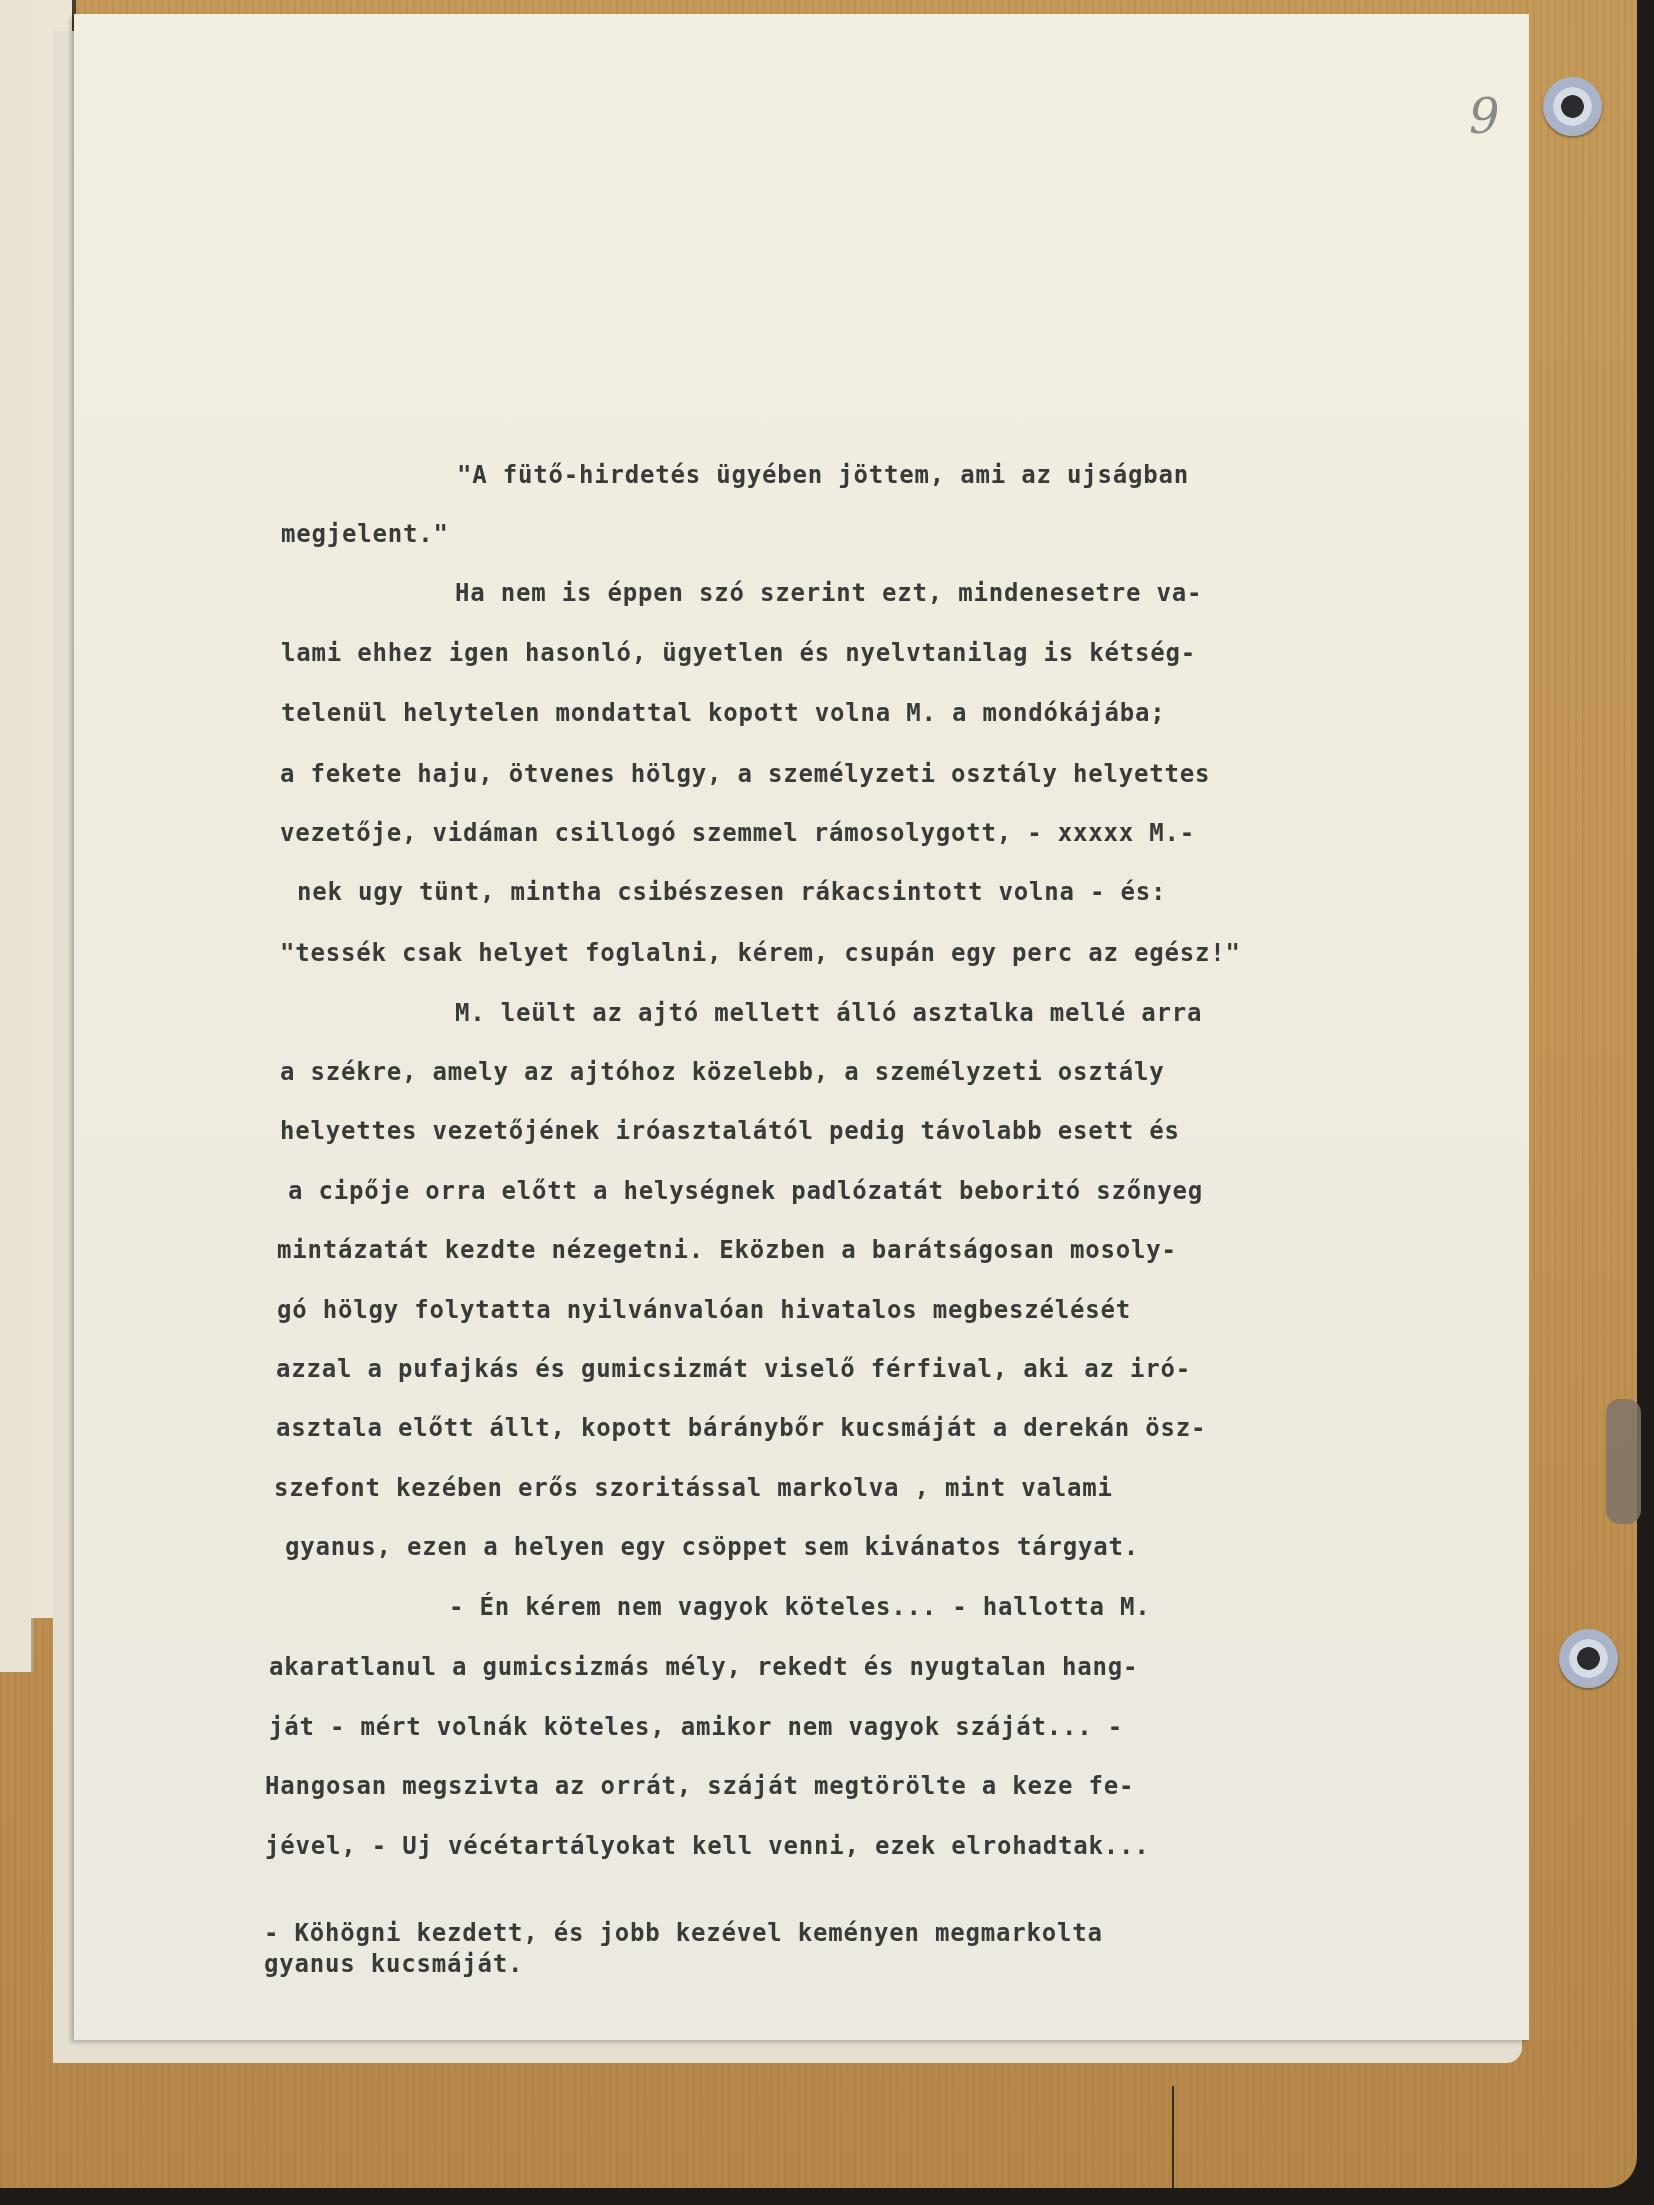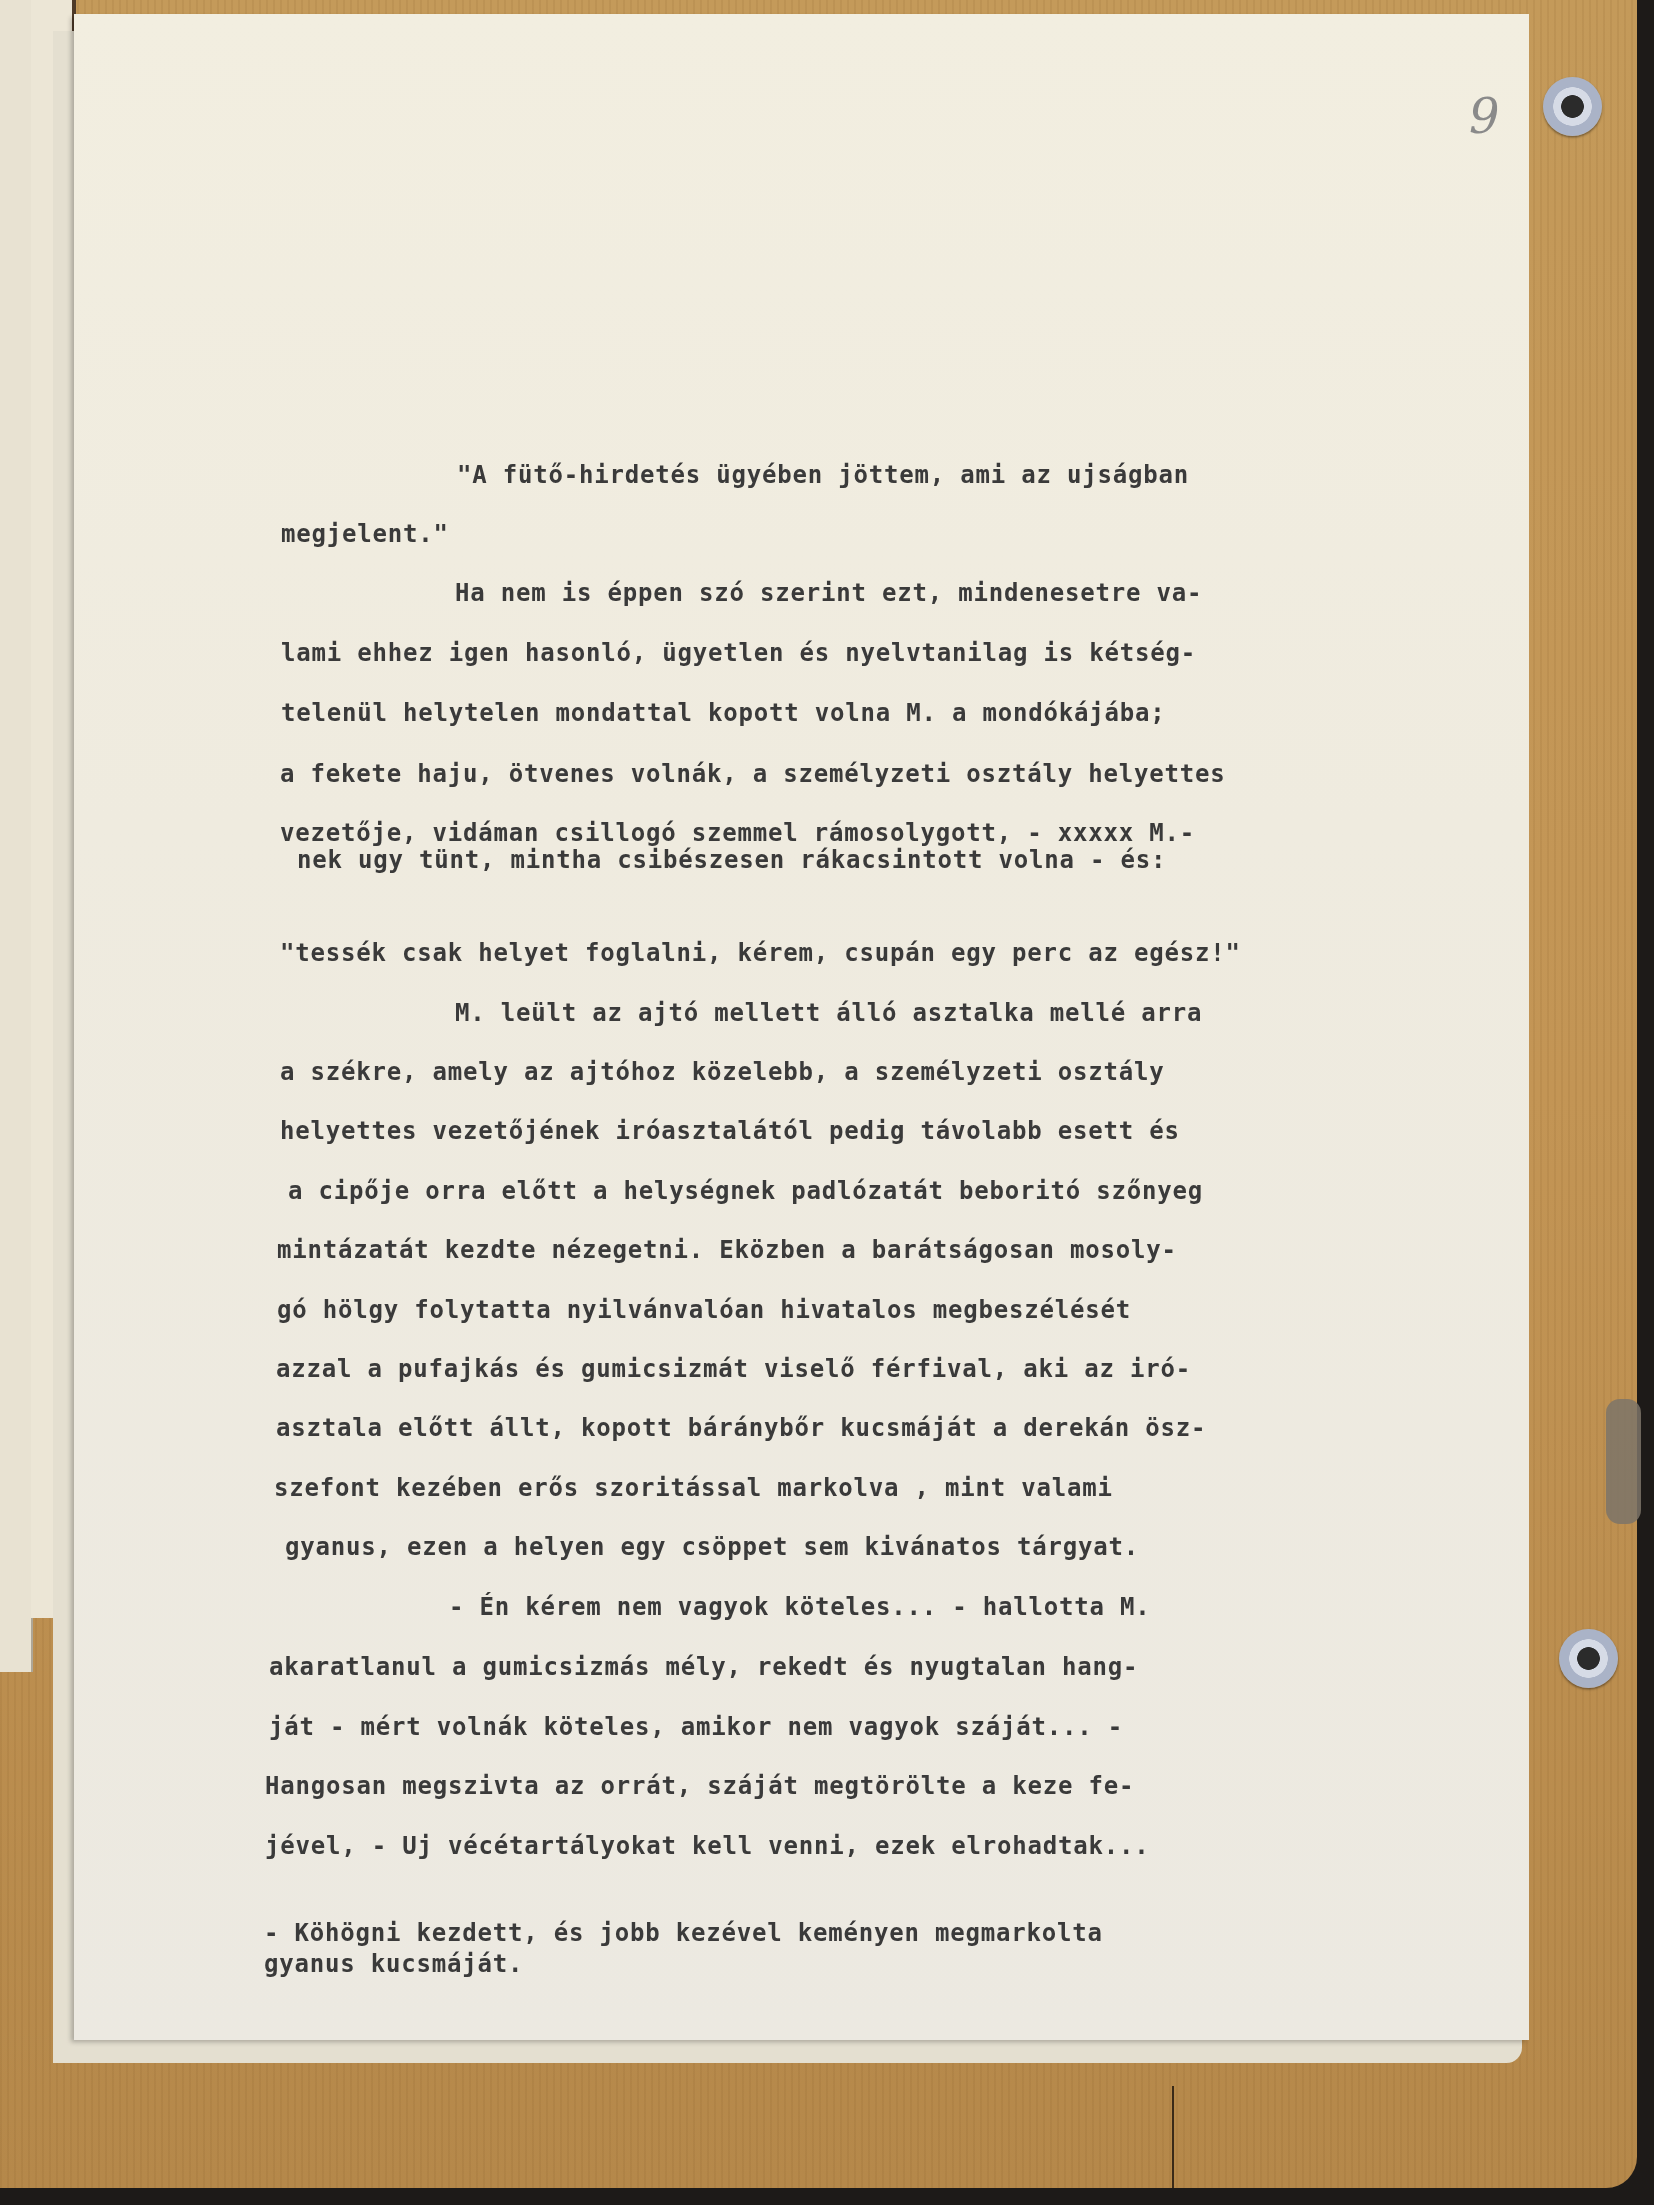--- a/index.html
+++ b/index.html
@@ -70,23 +70,23 @@
 <div class="grommet" style="left:1559px; top:1629px;"></div>
 
 <div class="page">
   <div class="page-number">9</div>
   <div class="text-block">
     <div class="line" style="left:383px; top:447px;">"A fütő-hirdetés ügyében jöttem, ami az ujságban</div>
     <div class="line" style="left:207px; top:506px;">megjelent."</div>
     <div class="line" style="left:381px; top:565px;">Ha nem is éppen szó szerint ezt, mindenesetre va-</div>
     <div class="line" style="left:207px; top:625px;">lami ehhez igen hasonló, ügyetlen és nyelvtanilag is kétség-</div>
     <div class="line" style="left:207px; top:685px;">telenül helytelen mondattal kopott volna M. a mondókájába;</div>
-    <div class="line" style="left:206px; top:746px;">a fekete haju, ötvenes volnák, a személyzeti osztály helyettes</div>
+    <div class="line" style="left:206px; top:746px;">a fekete haju, ötvenes hölgy, a személyzeti osztály helyettes</div>
     <div class="line" style="left:206px; top:805px;">vezetője, vidáman csillogó szemmel rámosolygott, - xxxxx M.-</div>
-    <div class="line" style="left:223px; top:832px;">nek ugy tünt, mintha csibészesen rákacsintott volna - és:</div>
+    <div class="line" style="left:223px; top:864px;">nek ugy tünt, mintha csibészesen rákacsintott volna - és:</div>
     <div class="line" style="left:206px; top:925px;">"tessék csak helyet foglalni, kérem, csupán egy perc az egész!"</div>
     <div class="line" style="left:381px; top:985px;">M. leült az ajtó mellett álló asztalka mellé arra</div>
     <div class="line" style="left:206px; top:1044px;">a székre, amely az ajtóhoz közelebb, a személyzeti osztály</div>
     <div class="line" style="left:206px; top:1103px;">helyettes vezetőjének iróasztalától pedig távolabb esett és</div>
     <div class="line" style="left:214px; top:1163px;">a cipője orra előtt a helységnek padlózatát beboritó szőnyeg</div>
     <div class="line" style="left:203px; top:1222px;">mintázatát kezdte nézegetni. Eközben a barátságosan mosoly-</div>
     <div class="line" style="left:203px; top:1282px;">gó hölgy folytatta nyilvánvalóan hivatalos megbeszélését</div>
     <div class="line" style="left:202px; top:1341px;text-align:center;">azzal a pufajkás és gumicsizmát viselő férfival, aki az iró-</div>
     <div class="line" style="left:202px; top:1400px;">asztala előtt állt, kopott báránybőr kucsmáját a derekán ösz-</div>
     <div class="line" style="left:200px; top:1460px;">szefont kezében erős szoritással markolva , mint valami</div>

